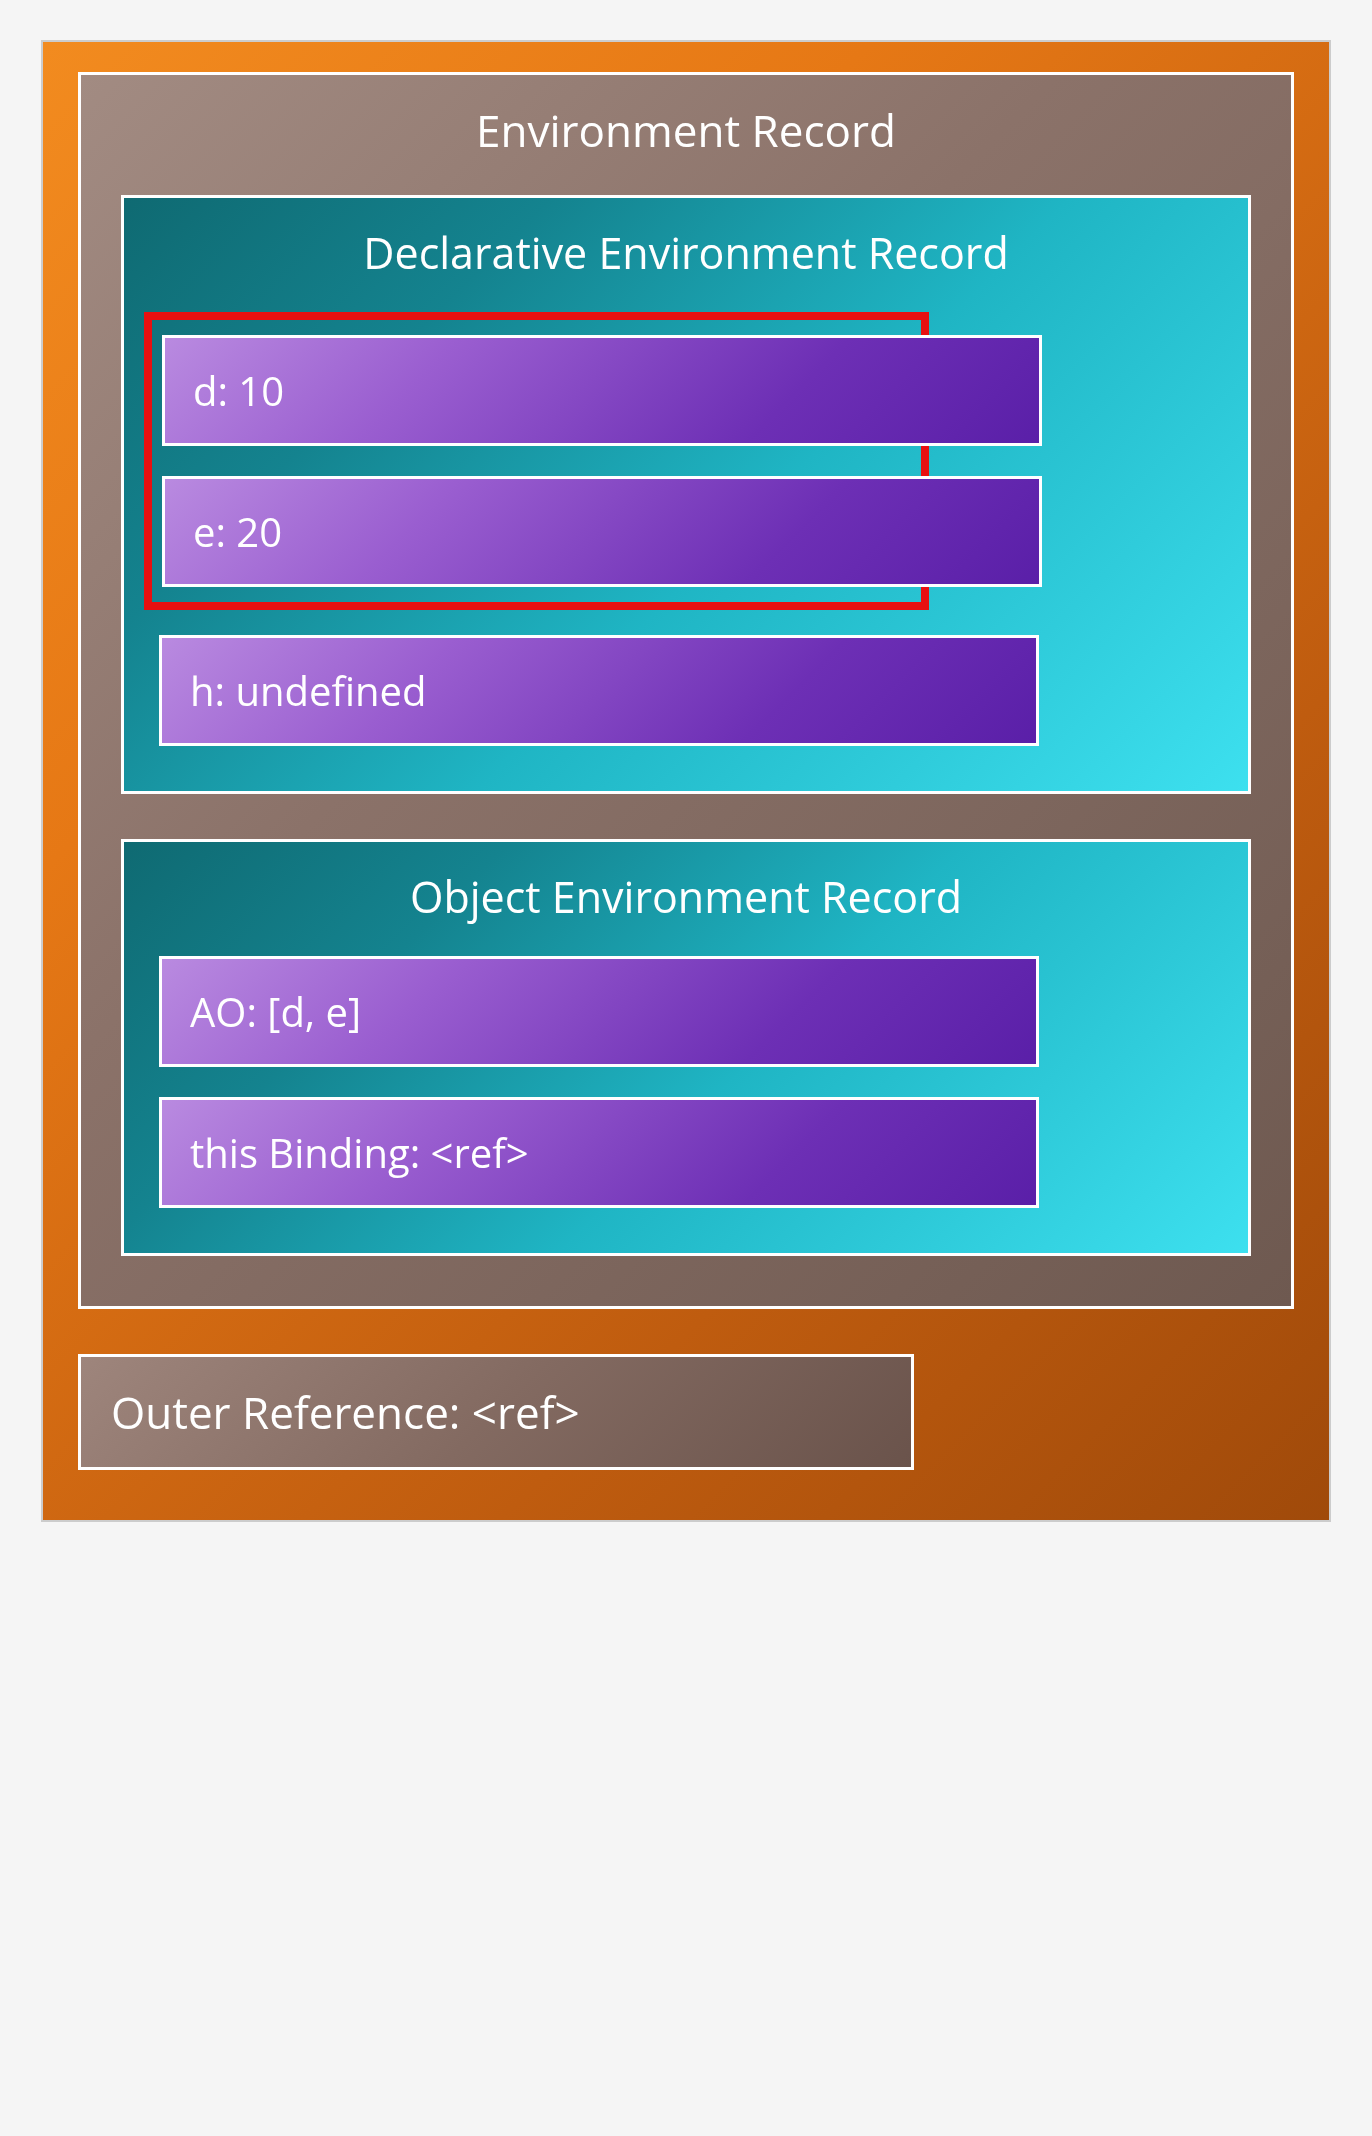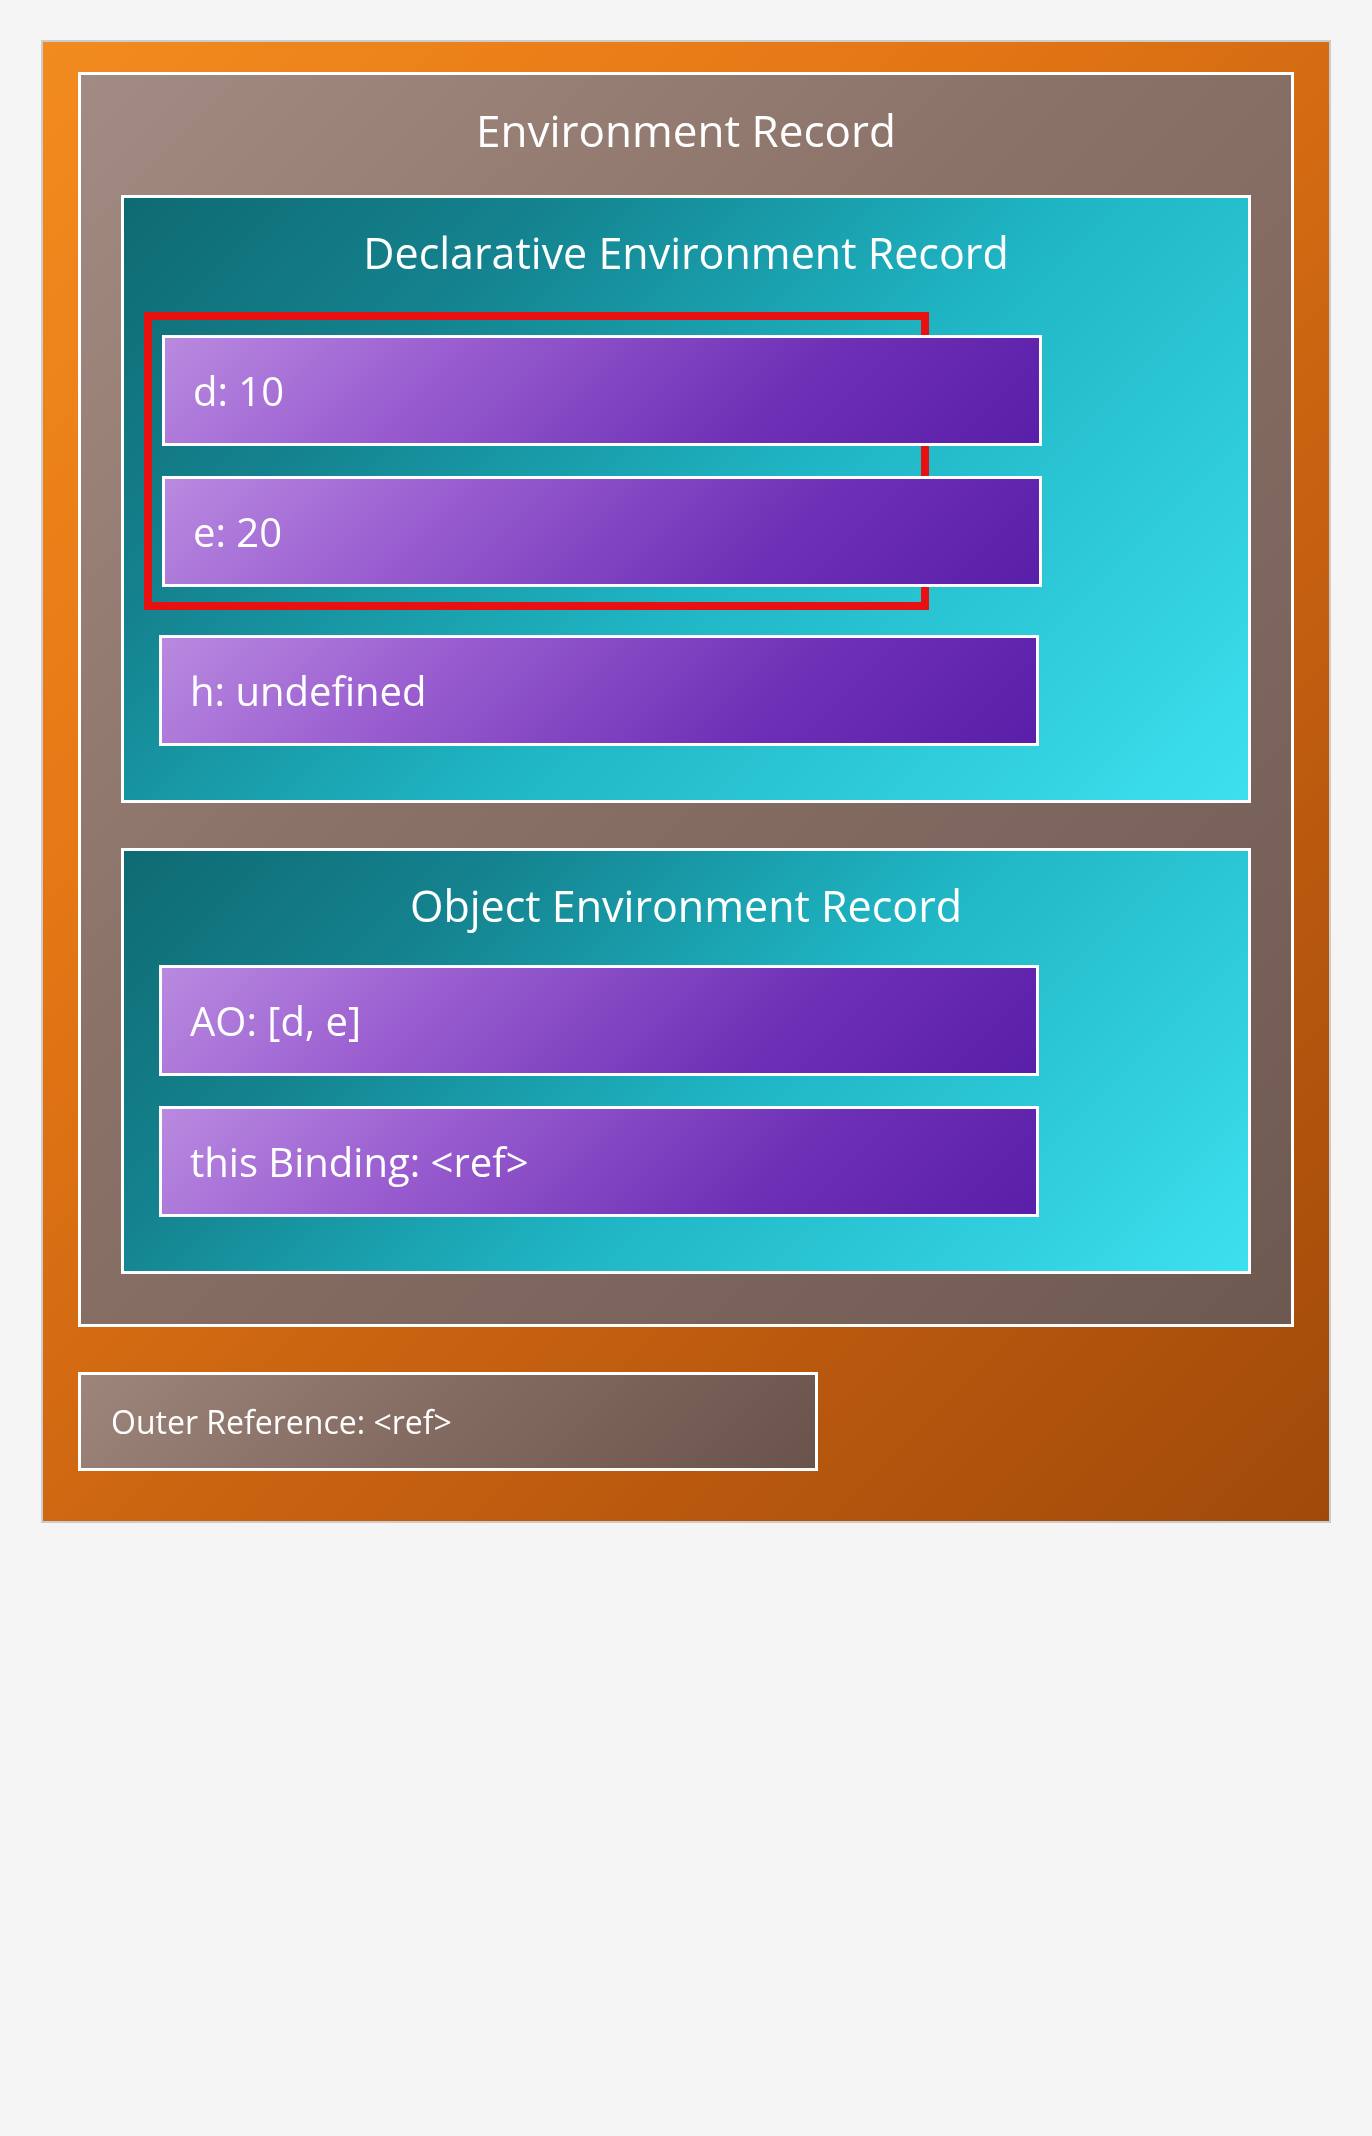--- a/index.html
+++ b/index.html
@@ -59,31 +59,31 @@
   .binding-item {
     border: 3px solid #fff;
     background: linear-gradient(135deg, #b98ae0 0%, #9a5ed0 30%, #6d2fb5 70%, #5a1fa8 100%);
     color: #fff;
     font-size: 40px;
     font-weight: 400;
     padding: 25px 28px;
     width: 880px;
     margin-bottom: 30px;
   }
-  .binding-item:last-child { margin-bottom: 9px; }
+  .binding-item:last-child { margin-bottom: 0; }
   .highlight-box .binding-item { margin-bottom: 30px; }
   .highlight-box .binding-item:last-child { margin-bottom: 0; }
   .outer-ref {
     border: 3px solid #fff;
     background: linear-gradient(135deg, #9e857c 0%, #836a61 50%, #6a534b 100%);
     color: #fff;
-    font-size: 32px;
+    font-size: 44px;
     font-weight: 400;
     padding: 25px 30px;
-    width: 740px;
+    width: 836px;
     margin-top: 45px;
   }
 </style>
 </head>
 <body>
 
 <div class="outer-container">
 
   <div class="env-record">
     <div class="env-record-title">Environment Record</div>

